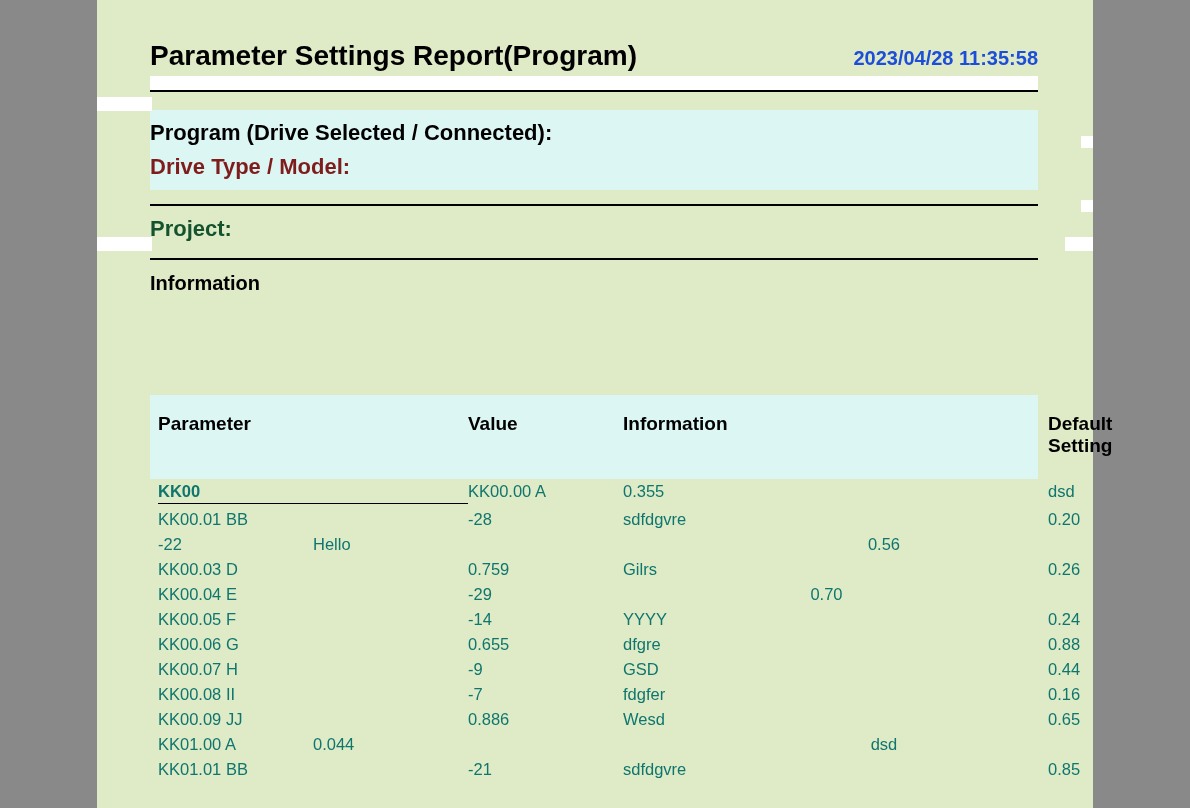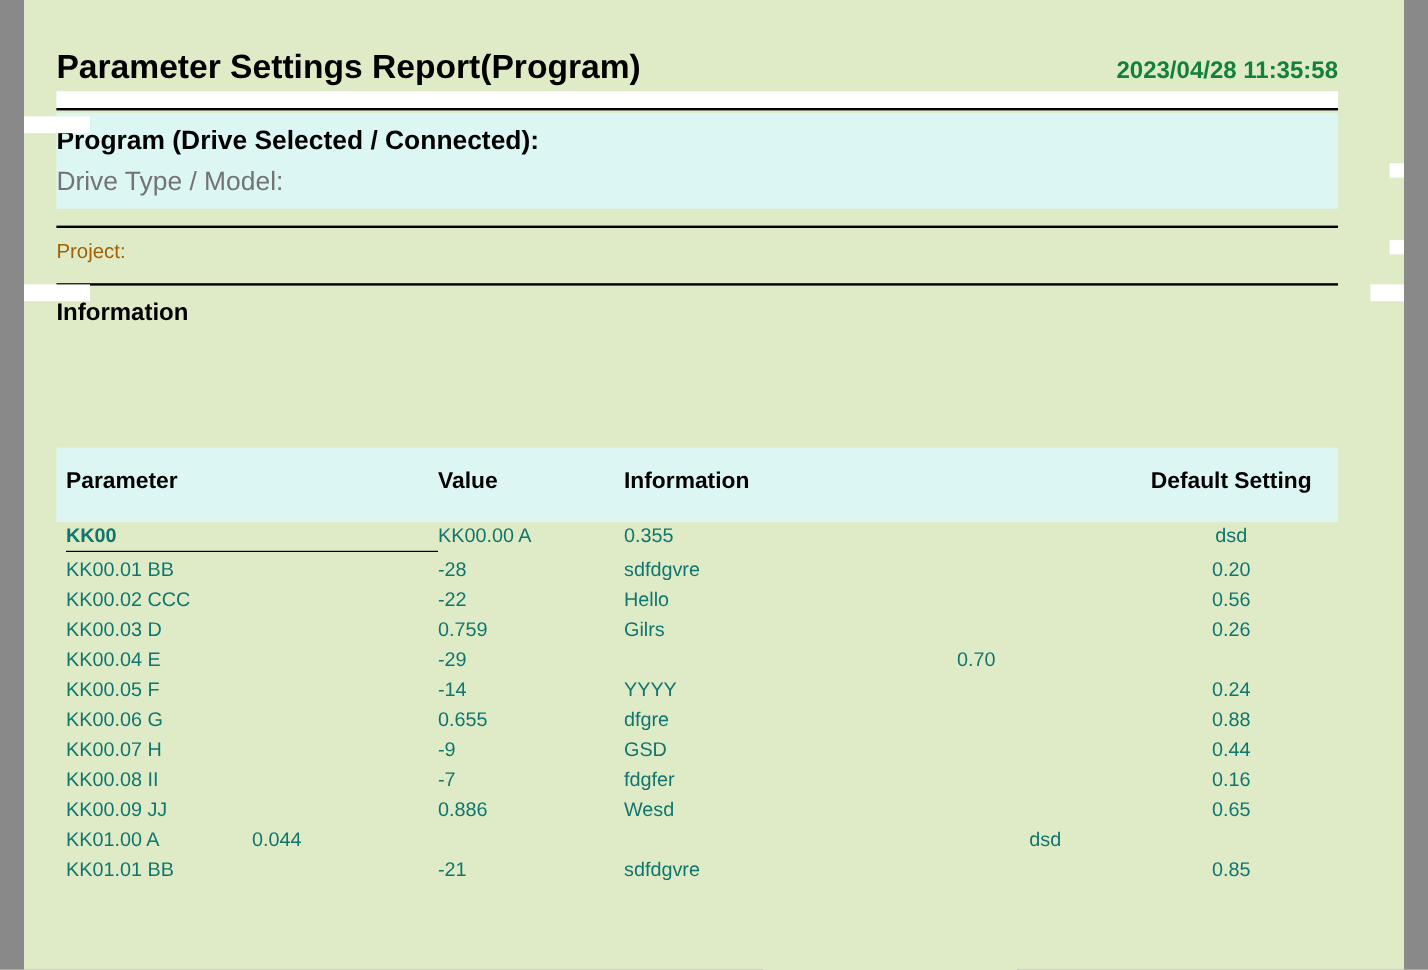--- a/index.html
+++ b/index.html
@@ -7,72 +7,72 @@
       background: #898989;
       font-family: Arial, "Helvetica Neue", sans-serif;
       display: flex;
       justify-content: center;
       padding: 0;
       width: 1190px;
       height: 808px;
       overflow: hidden;
     }
     .page {
-      width: 1150px;
+      width: 996px;
       background: #dfeac7;
       min-height: 808px;
-      padding: 40px 55px 0 27px;
+      padding: 40px 55px 0 53px;
       position: relative;
     }
     .title-row {
       display: flex;
       justify-content: space-between;
       align-items: baseline;
     }
     .title-row h1 {
       font-size: 28px;
       font-weight: bold;
       color: #000;
     }
     .title-row .timestamp {
       font-size: 20px;
       font-weight: bold;
-      color: #15803d;
+      color: #1d4ed8;
     }
     .white-bar {
       height: 14px;
       background: #fff;
       margin-top: 4px;
     }
     .hr-thin {
       border: none;
       border-top: 2px solid #000;
       margin: 0;
     }
     .infobox {
       background: #dbf6f3;
       padding: 8px 0 8px 0;
-      margin-top: 2px;
+      margin-top: 18px;
     }
     .infobox .line1 {
       font-size: 22px;
       font-weight: bold;
       color: #000;
       padding: 2px 0;
     }
     .infobox .line2 {
       font-size: 22px;
-      font-weight: normal;
-      color: #737373;
+      font-weight: bold;
+      color: #7f1d1d;
       padding: 6px 0 2px 0;
     }
     .project-line {
-      font-size: 17px;
-      font-weight: normal;
-      color: #a16207;
+      font-size: 22px;
+      font-weight: bold;
+      color: #14532d;
       padding: 10px 0 16px 0;
     }
     .info-heading {
       font-size: 20px;
       font-weight: bold;
       color: #000;
       padding: 12px 0 0 0;
     }
     .spacer {
       height: 100px;
@@ -152,21 +152,20 @@
           <div class="col-info">0.355</div>
           <div class="col-def">dsd</div>
         </div>
         <div class="row">
           <div class="col-param">KK00.01 BB</div>
           <div class="col-value">-28</div>
           <div class="col-info">sdfdgvre</div>
           <div class="col-def">0.20</div>
         </div>
         <div class="row">
-          <div class="col-param">KK00.02 CCC</div>
           <div class="col-value">-22</div>
           <div class="col-info">Hello</div>
           <div class="col-def">0.56</div>
         </div>
         <div class="row">
           <div class="col-param">KK00.03 D</div>
           <div class="col-value">0.759</div>
           <div class="col-info">Gilrs</div>
           <div class="col-def">0.26</div>
         </div>

